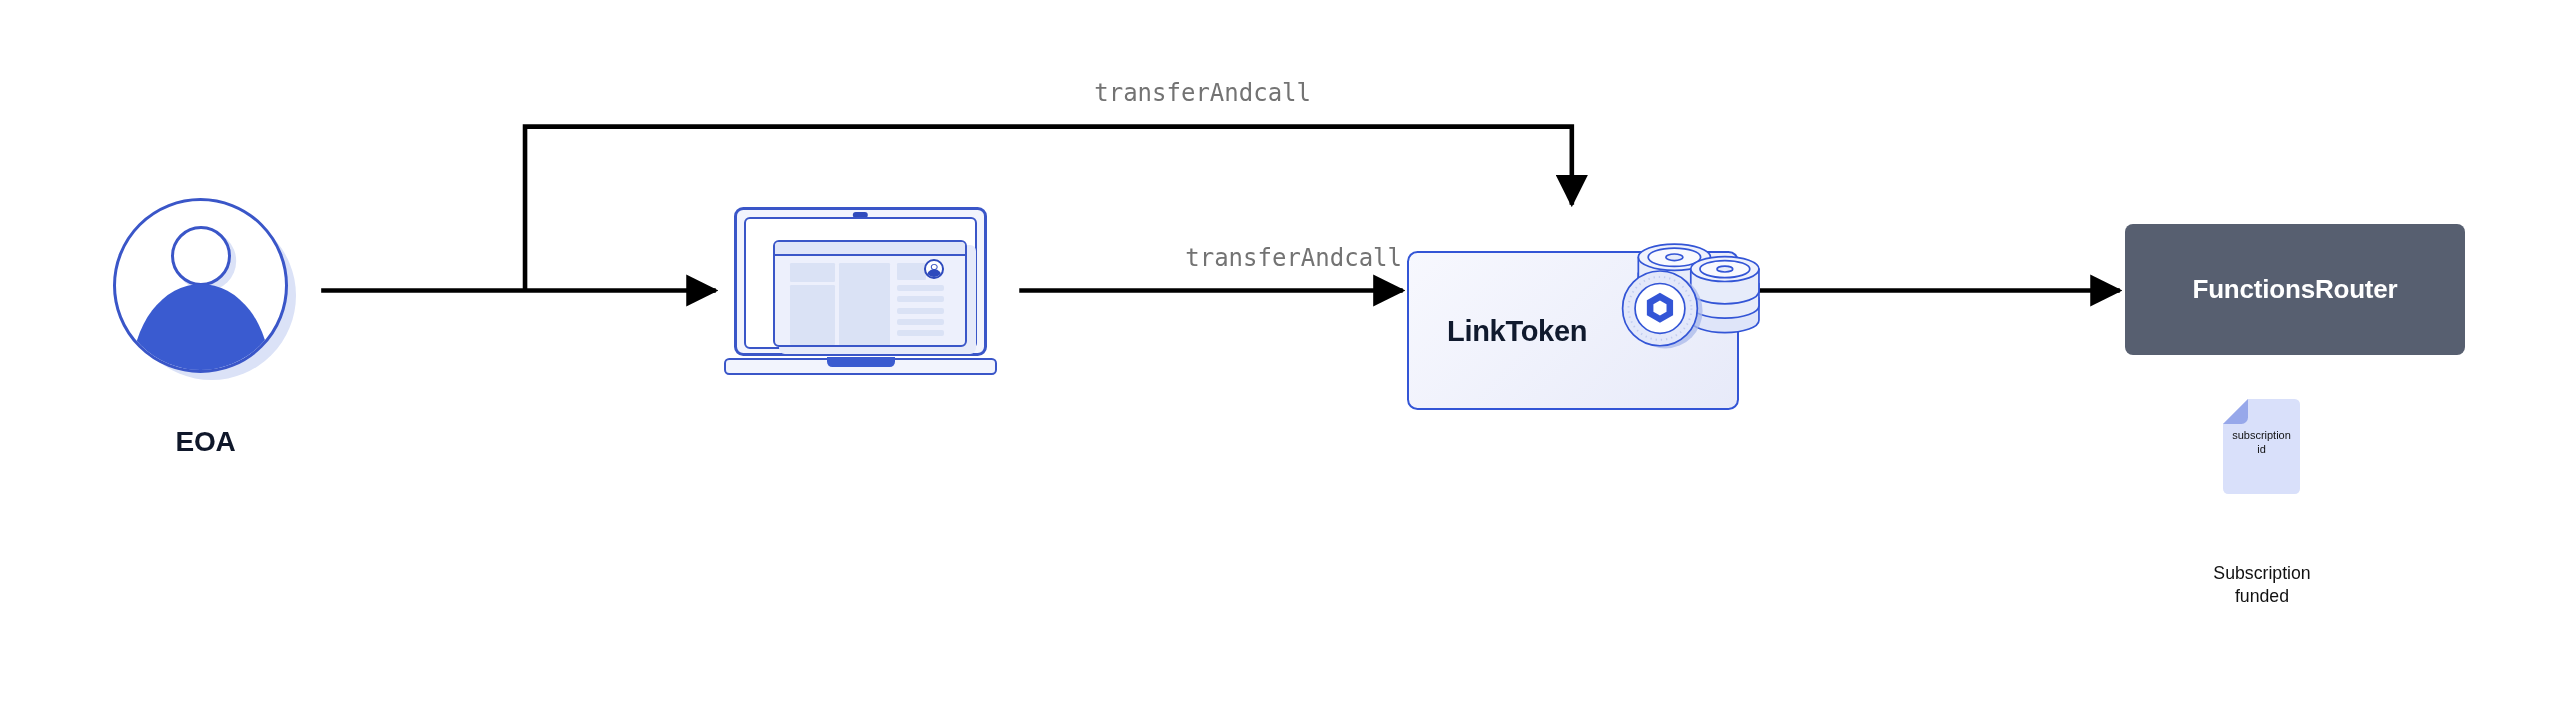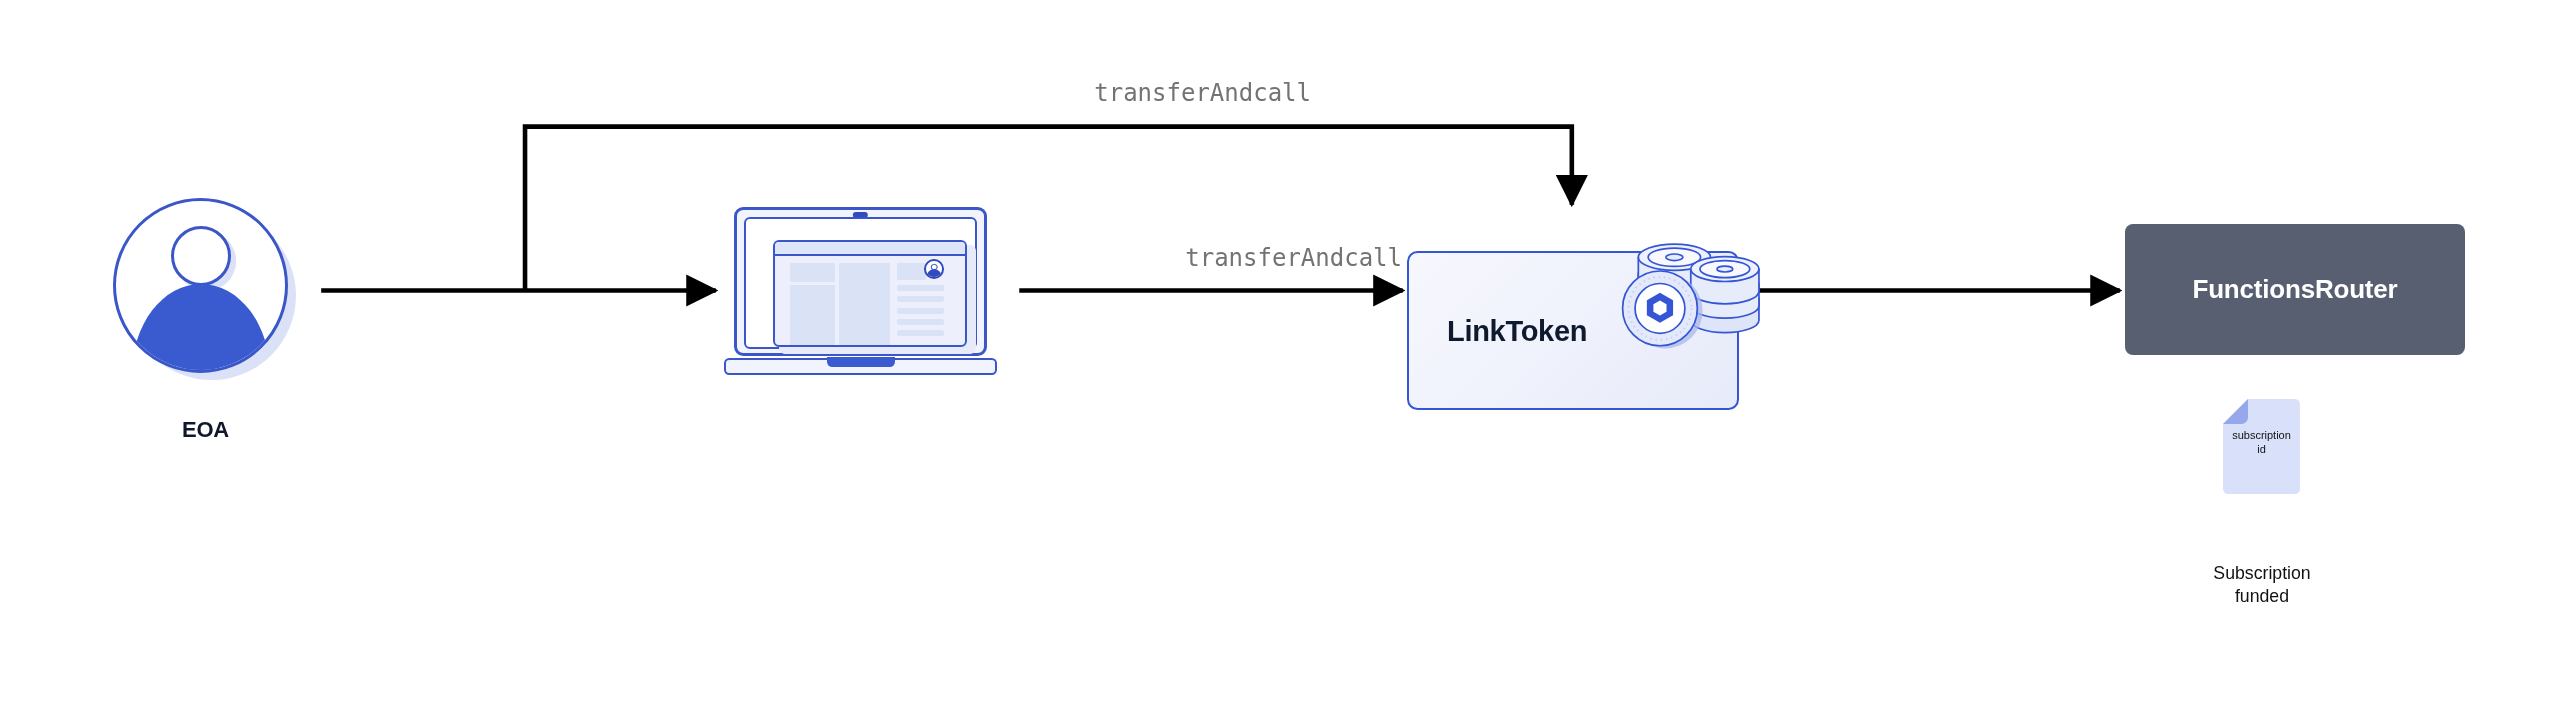--- a/index.html
+++ b/index.html
@@ -289,21 +289,21 @@
 
 
   <div class="avatar-wrap" style="left:113px; top:198px; width:185px; height:185px;">
     <div class="avatar-shadow"></div>
     <div class="avatar-ring">
       <div class="avatar-head-shadow"></div>
       <div class="avatar-head"></div>
       <div class="avatar-body"></div>
     </div>
   </div>
-  <div class="node-caption" style="left:107px; top:417px; width:197px; font-size:22px;">EOA</div>
+  <div class="node-caption" style="left:107px; top:426px; width:197px; font-size:28px;">EOA</div>
 
   <div class="laptop" style="left:724px; top:207px; width:273px; height:168px;">
     <div class="lt-lid">
       <div class="lt-cam"></div>
       <div class="lt-lid-inner">
         <div class="lt-screen-shadow"></div>
         <div class="lt-screen">
           <div class="lt-titlebar"></div>
 
           <div class="lt-col-a" style="left:14.4px; top:21px; width:45px; height:18.4px;"></div>

